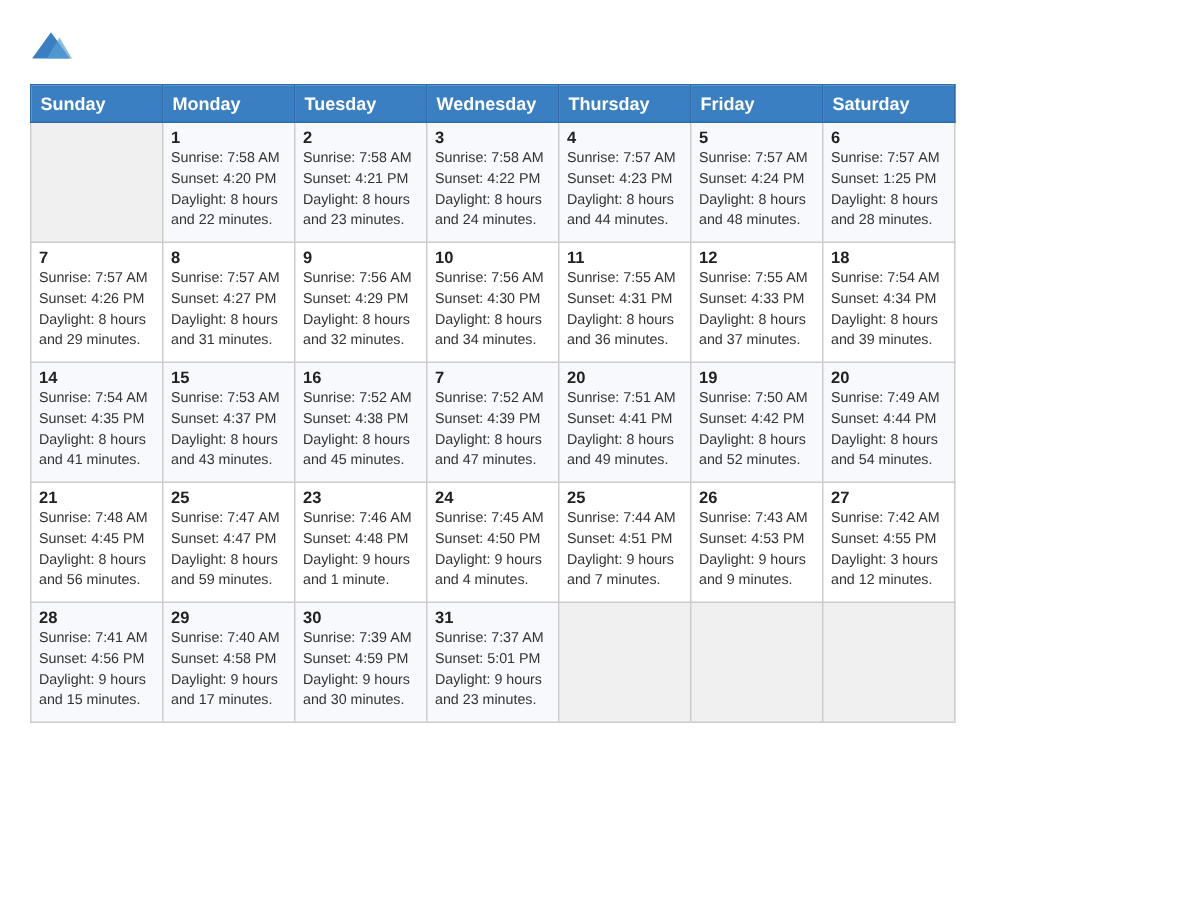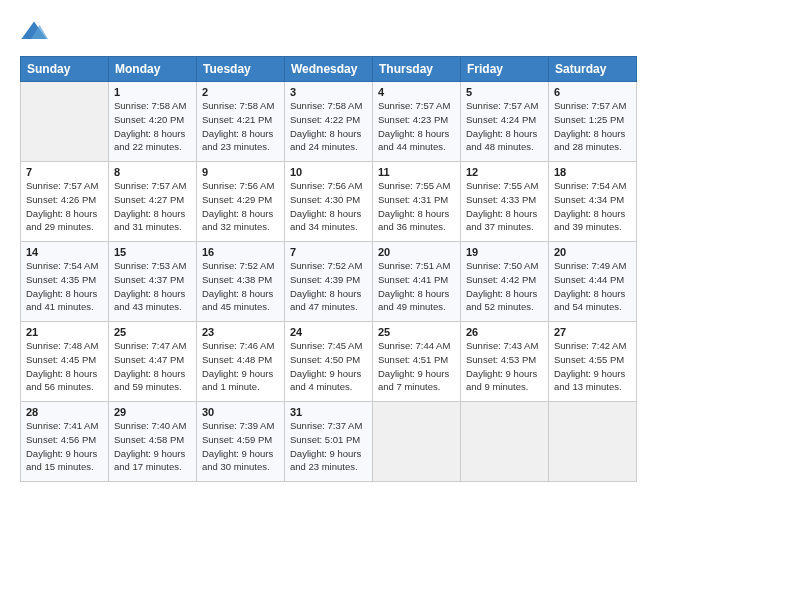--- a/index.html
+++ b/index.html
@@ -234,21 +234,21 @@
           <td>
             <span class="day-num">25</span>
             <div class="sun-info"><span>Sunrise: 7:44 AM</span><br><span>Sunset: 4:51 PM</span><br><span>Daylight: 9 hours and 7 minutes.</span></div>
           </td>
           <td>
             <span class="day-num">26</span>
             <div class="sun-info"><span>Sunrise: 7:43 AM</span><br><span>Sunset: 4:53 PM</span><br><span>Daylight: 9 hours and 9 minutes.</span></div>
           </td>
           <td>
             <span class="day-num">27</span>
-            <div class="sun-info"><span>Sunrise: 7:42 AM</span><br><span>Sunset: 4:55 PM</span><br><span>Daylight: 9 hours and 13 minutes.</span></div>
+            <div class="sun-info"><span>Sunrise: 7:42 AM</span><br><span>Sunset: 4:55 PM</span><br><span>Daylight: 3 hours and 12 minutes.</span></div>
           </td>
         </tr>
         <tr>
           <td>
             <span class="day-num">28</span>
             <div class="sun-info"><span>Sunrise: 7:41 AM</span><br><span>Sunset: 4:56 PM</span><br><span>Daylight: 9 hours and 15 minutes.</span></div>
           </td>
           <td>
             <span class="day-num">29</span>
             <div class="sun-info"><span>Sunrise: 7:40 AM</span><br><span>Sunset: 4:58 PM</span><br><span>Daylight: 9 hours and 17 minutes.</span></div>

